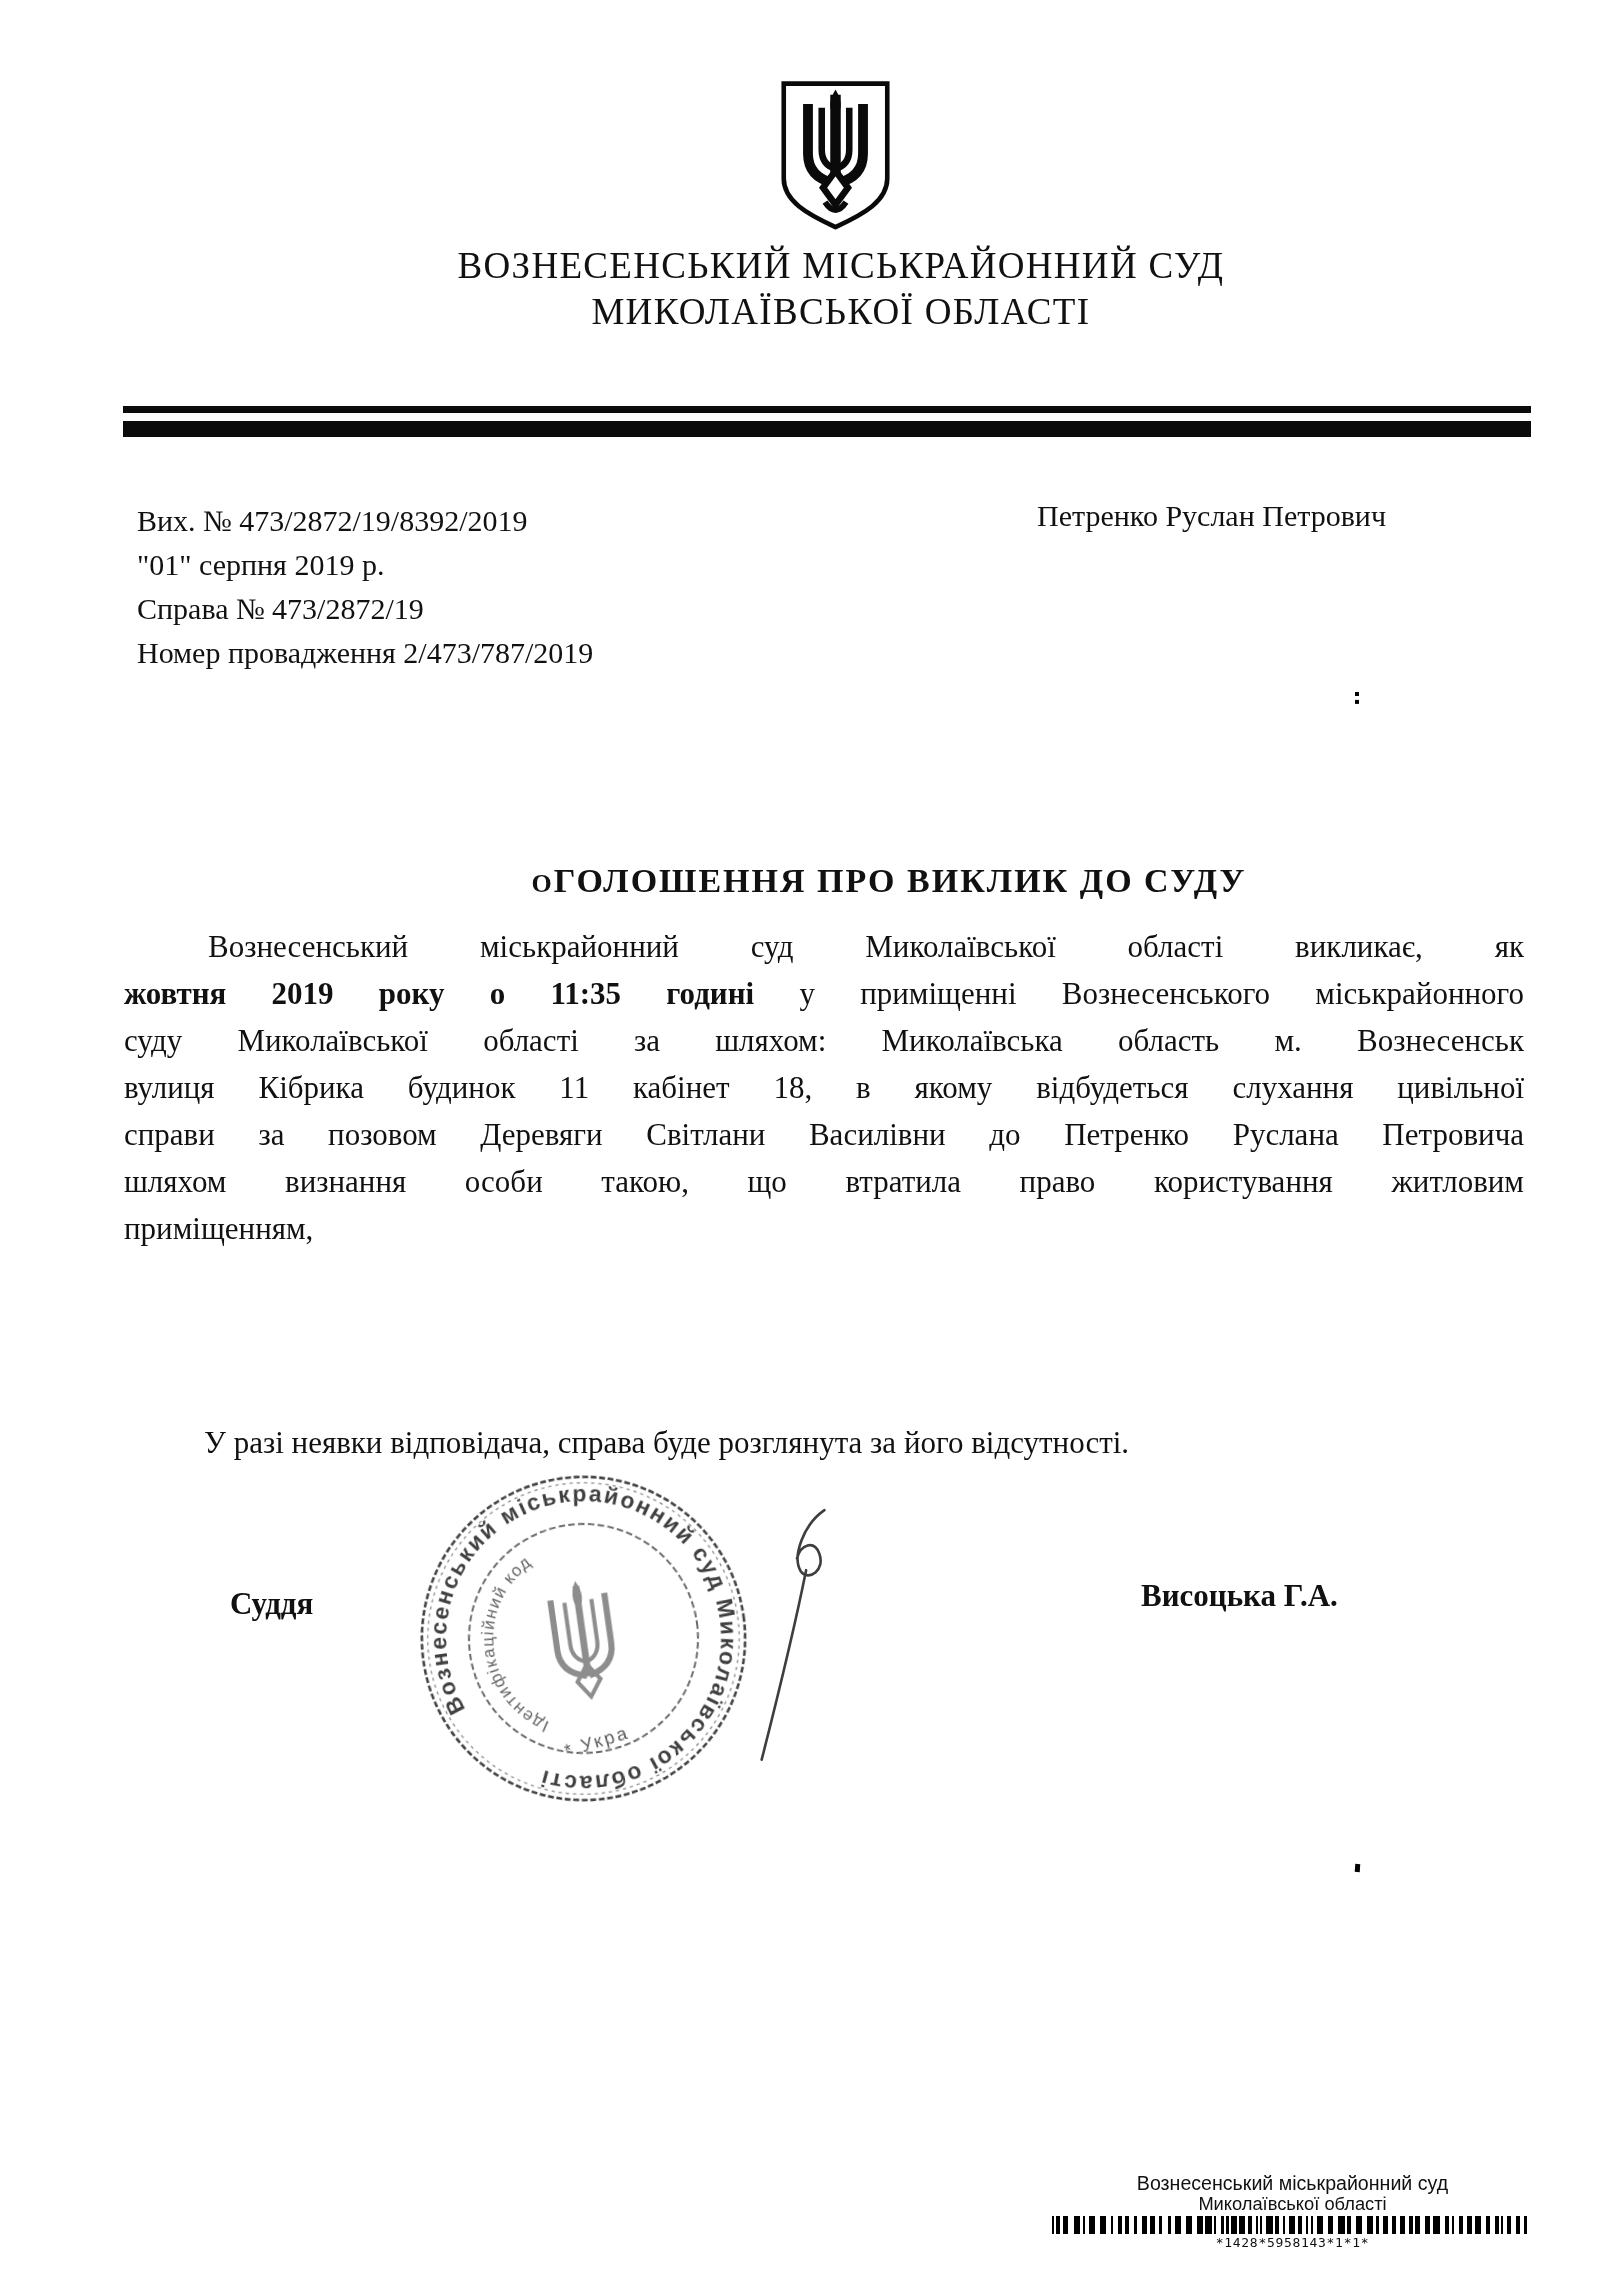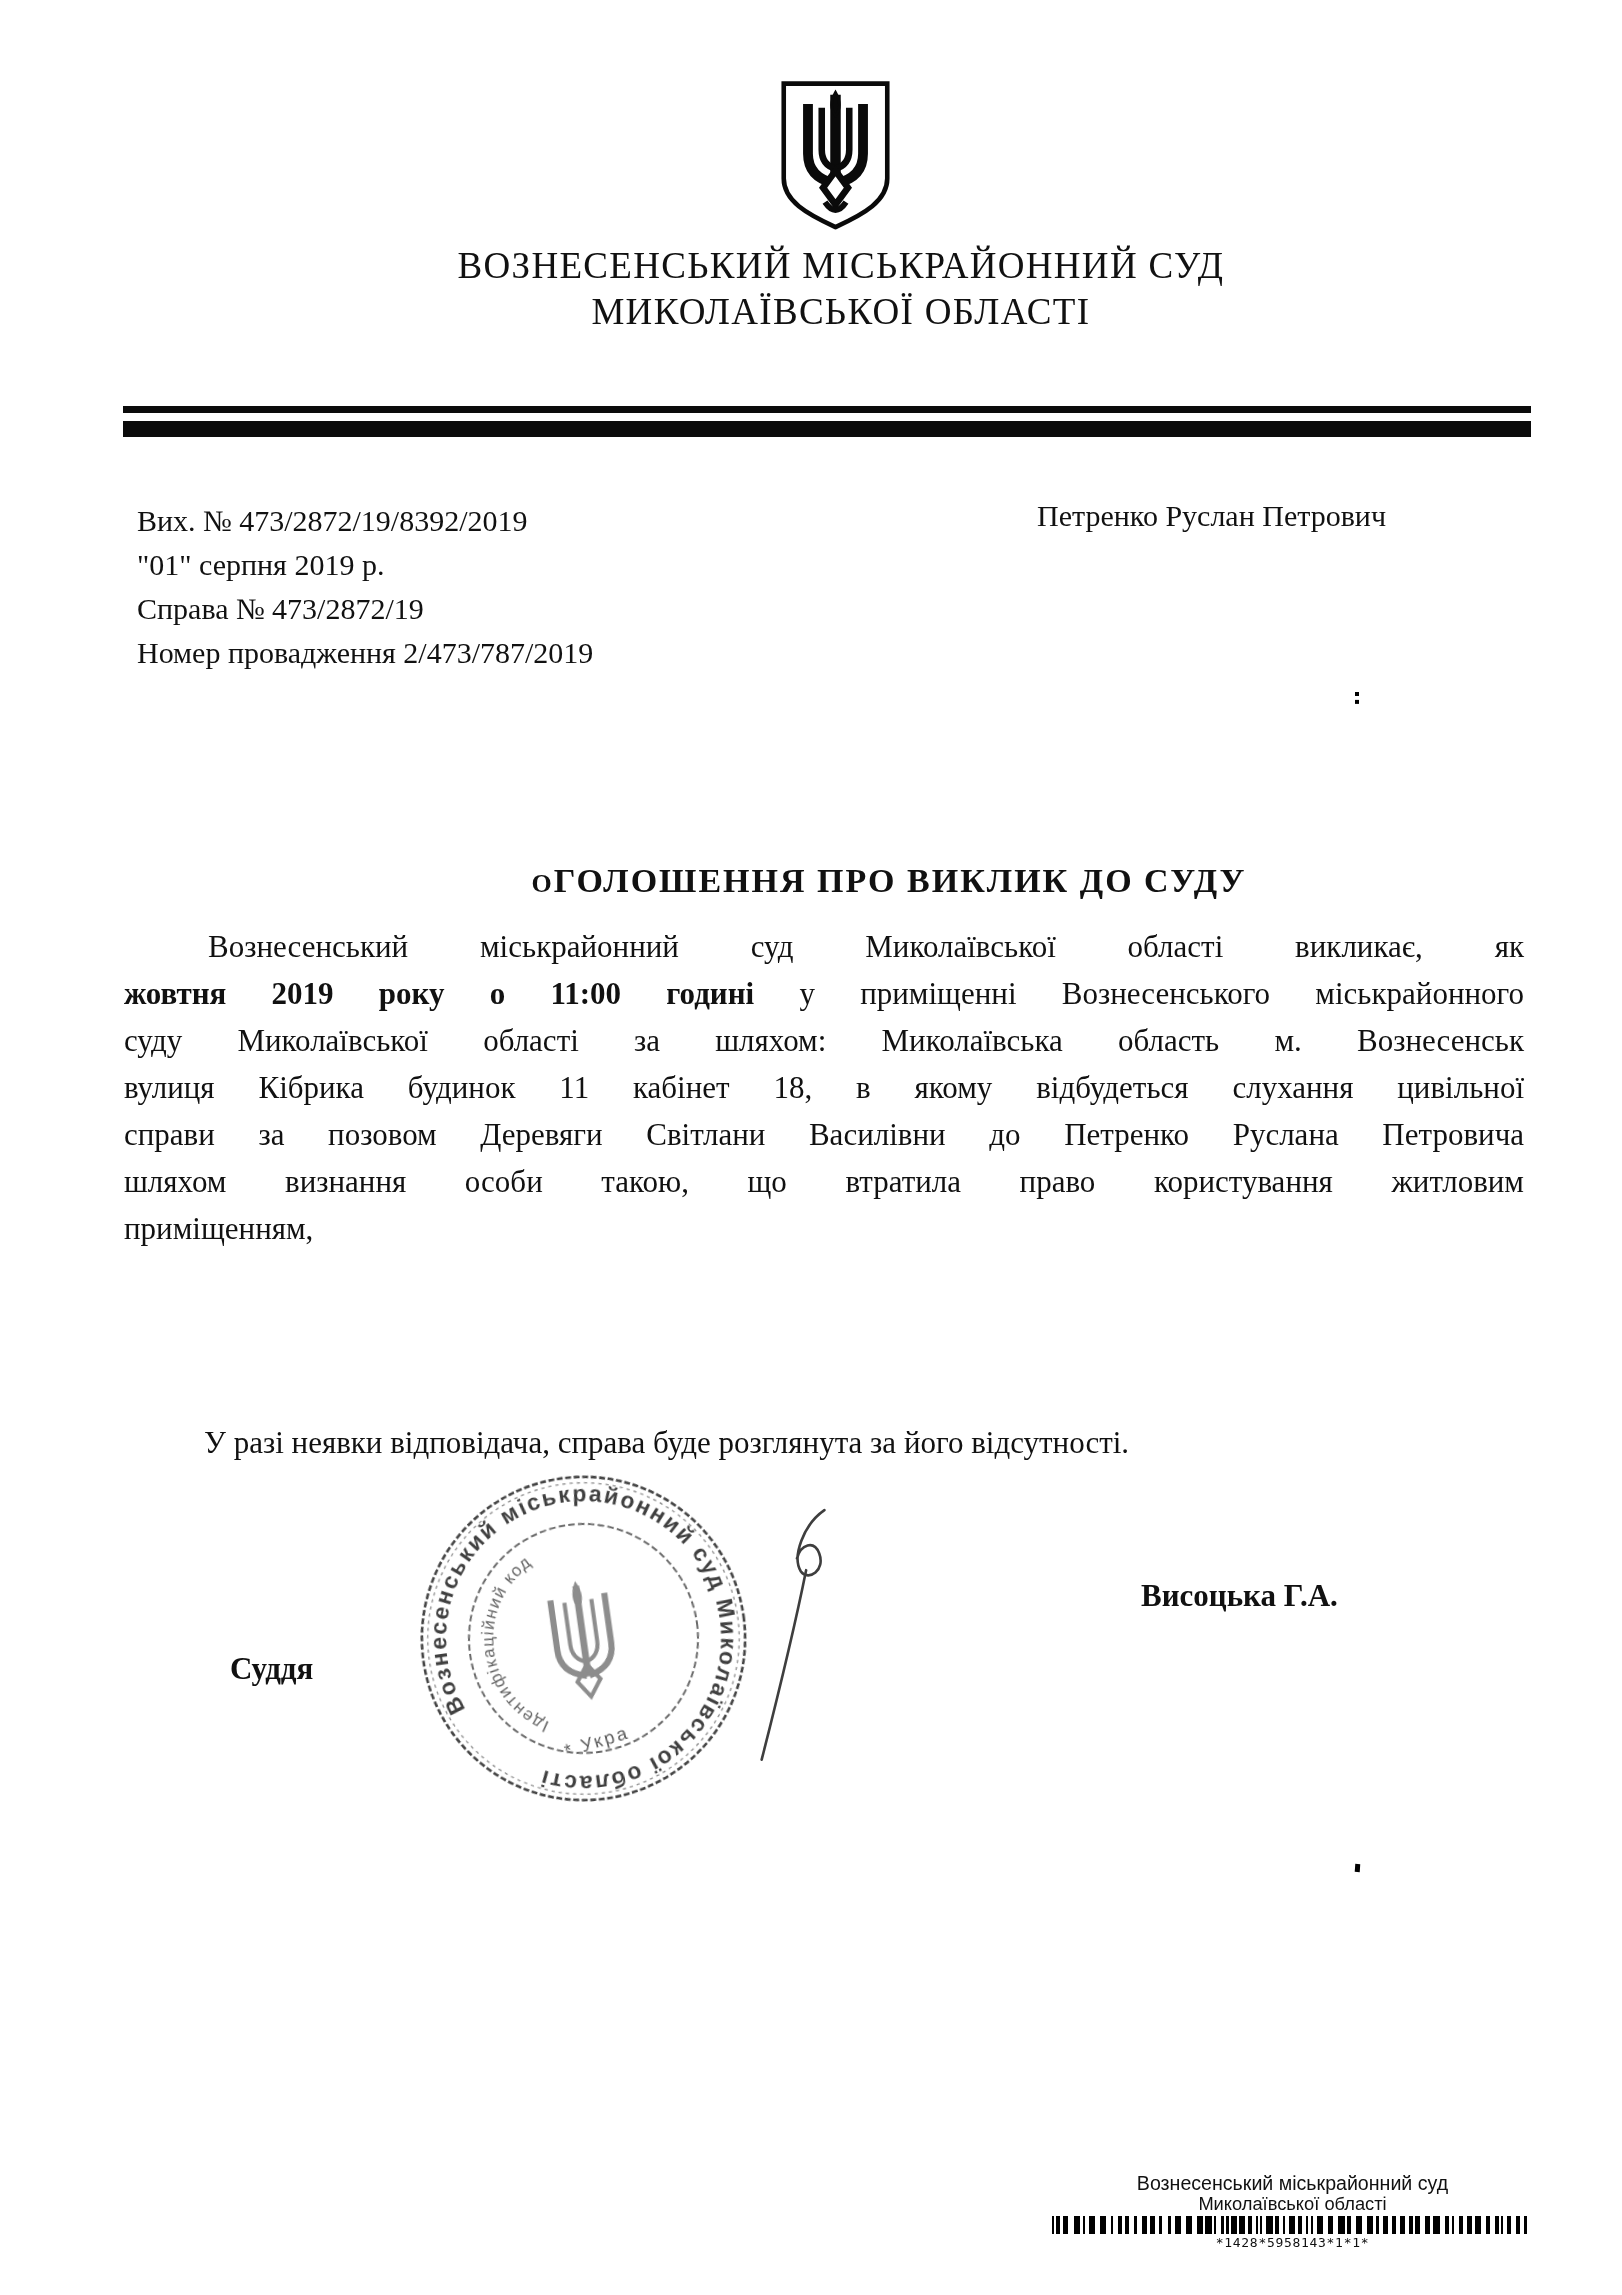--- a/index.html
+++ b/index.html
@@ -49,21 +49,21 @@
   .body-line{text-align:justify;text-align-last:justify;white-space:normal;}
   .body-line.last{text-align-last:left;}
   .body-line.indent{text-indent:84px;}
   .body-line .b{font-weight:bold;}
   .par2{
     left:124px;width:1400px;top:1419px;font-size:31px;line-height:47px;
     text-indent:80px;
   }
 
   
-  .judge-label{left:230px;top:1651px;font-size:31px;font-weight:bold;}
+  .judge-label{left:230px;top:1586px;font-size:31px;font-weight:bold;}
   .judge-name{left:1141px;top:1578px;font-size:31px;font-weight:bold;}
   .seal{left:416px;top:1471px;width:335px;height:335px;opacity:.82;filter:blur(0.3px);transform:rotate(-8deg);}
   .seal text{font-family:var(--sans);}
   .signature-stroke{left:746px;top:1498px;width:98px;height:275px;opacity:.85;}
 
   
   .speck1{left:1355px;top:692px;width:3.9px;height:3.9px;background:#000;box-shadow:0 7.9px 0 #000;}
   .speck2{left:1355px;top:1864px;width:4.6px;height:7.9px;background:#000;transform:rotate(4deg);}
 
   
@@ -110,21 +110,21 @@
     <div>"01" серпня 2019 р.</div>
     <div>Справа № 473/2872/19</div>
     <div>Номер провадження 2/473/787/2019</div>
   </div>
   <div class="abs addressee">Петренко Руслан Петрович</div>
 
   <div class="abs doc-title">ОГОЛОШЕННЯ ПРО ВИКЛИК ДО СУДУ</div>
 
   <div class="abs body-par">
       <div class="body-line indent"><span>Вознесенський міськрайонний суд Миколаївської області викликає, як</span></div>
-      <div class="body-line"><span class="b">жовтня 2019 року о 11:00 годині</span><span> у приміщенні Вознесенського міськрайонного</span></div>
+      <div class="body-line"><span class="b">жовтня 2019 року о 11:35 годині</span><span> у приміщенні Вознесенського міськрайонного</span></div>
       <div class="body-line"><span>суду Миколаївської області за шляхом: Миколаївська область м. Вознесенськ</span></div>
       <div class="body-line"><span>вулиця Кібрика будинок 11 кабінет 18, в якому відбудеться слухання цивільної</span></div>
       <div class="body-line"><span>справи за позовом Деревяги Світлани Василівни до Петренко Руслана Петровича</span></div>
       <div class="body-line"><span>шляхом визнання особи такою, що втратила право користування житловим</span></div>
       <div class="body-line last"><span>приміщенням,</span></div>
     </div>
 
   <div class="abs par2">У разі неявки відповідача, справа буде розглянута за його відсутності.</div>
 
   <div class="abs judge-label">Суддя</div>

